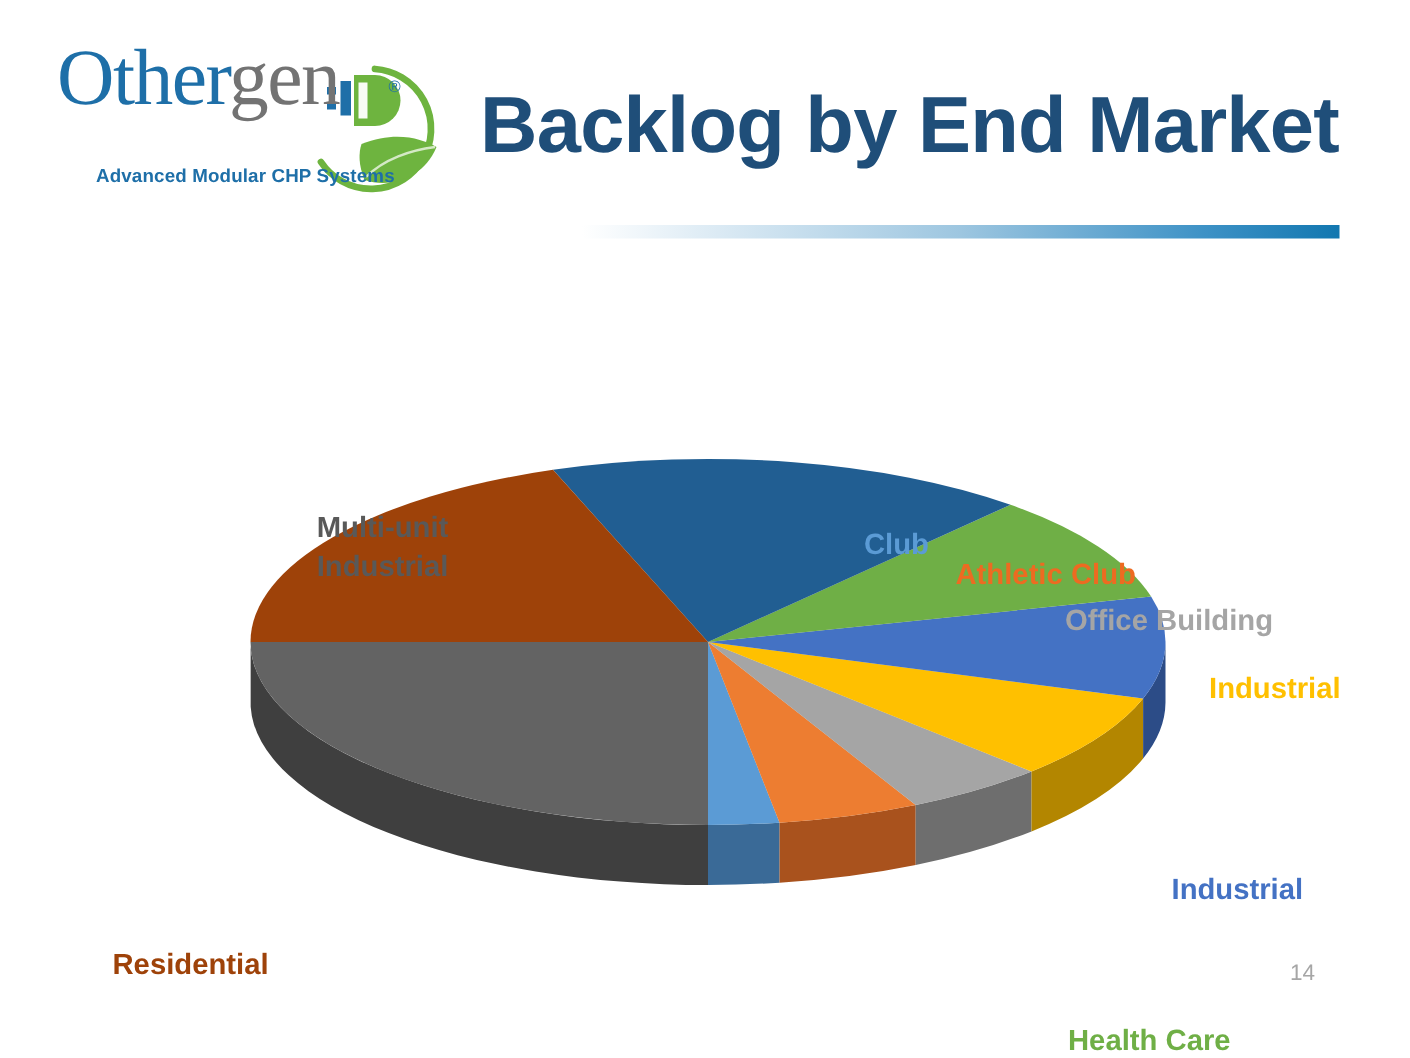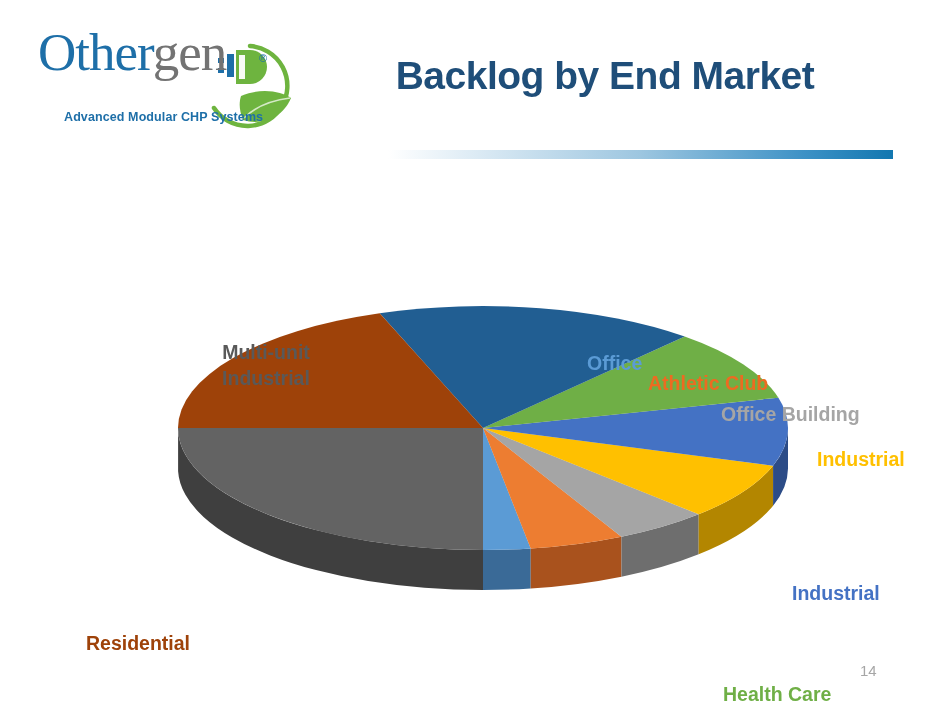--- a/index.html
+++ b/index.html
@@ -61,21 +61,21 @@
   }
   .logo-svg { position: absolute; left: 0; top: 0; }
 
   
   #title {
     position: absolute;
     left: 320px;
     top: 56px;
     width: 570px;
     text-align: center;
-    font-size: 39px;
+    font-size: 53px;
     font-weight: bold;
     color: #1F4E79;
     letter-spacing: -0.5px;
     line-height: 1.05;
     white-space: nowrap;
   }
   #title-rule {
     position: absolute;
     left: 388px;
     top: 150px;
@@ -84,21 +84,20 @@
     background: linear-gradient(to right, #ffffff 0%, #dbeaf4 18%, #9dc6e0 50%, #3e92c6 82%, #1277b0 100%);
   }
 
   
   #chart-area {
     position: absolute;
     left: 0;
     top: 160px;
     width: 926px;
     height: 480px;
-    margin-left: 11px;
   }
   #pie-svg {
     position: absolute;
     left: 150px;
     top: 35px;
   }
 
   
   .lbl {
     position: absolute;
@@ -115,21 +114,21 @@
   #lbl-office        { left: 710px;  top: 242px; color: #A5A5A5; }
   #lbl-industrial    { left: 806px;  top: 287px; color: #FFC000; }
   #lbl-education     { left: 781px;  top: 421px; color: #4472C4; }
   #lbl-healthcare    { left: 712px;  top: 522px; color: #6FAF46; }
   #lbl-hospitality   { left: 75px;   top: 471px; color: #9E4209; }
 
   
   #page-number {
     position: absolute;
     left: 860px;
-    top: 662px;
+    top: 640px;
     font-size: 15px;
     color: #A6A6A6;
   }
 </style>
 </head>
 <body>
 
 <div id="slide">
 
   <div id="logo">
@@ -206,21 +205,21 @@
           <path d="M 322 233 L 617.4178641442325 202.65983376588773 A 305 122 0 0 0 523.7001189237138 141.48644950508395 Z" fill="#6FAF46"></path>
           <path d="M 322 233 L 523.7001189237138 141.48644950508395 A 305 122 0 0 0 218.68493432518608 118.2125461875845 Z" fill="#215E92"></path>
           <path d="M 322 233 L 218.68493432518608 118.2125461875845 A 305 122 0 0 0 17 232.99999999999997 Z" fill="#9E4209"></path>
         </g>
     </svg>
 
     <div class="lbl two-line" id="lbl-residential">
       <span>Multi-unit</span><br>
       <span>Industrial</span>
     </div>
-    <div class="lbl" id="lbl-other">Office</div>
+    <div class="lbl" id="lbl-other">Club</div>
     <div class="lbl" id="lbl-office">Office Building</div>
     <div class="lbl" id="lbl-athletic">Athletic Club</div>
     <div class="lbl" id="lbl-industrial">Industrial</div>
     <div class="lbl" id="lbl-education">Industrial</div>
     <div class="lbl" id="lbl-healthcare">Health Care</div>
 
     <div class="lbl" id="lbl-hospitality">Residential</div>
   </div>
 
   <div id="page-number">14</div>

